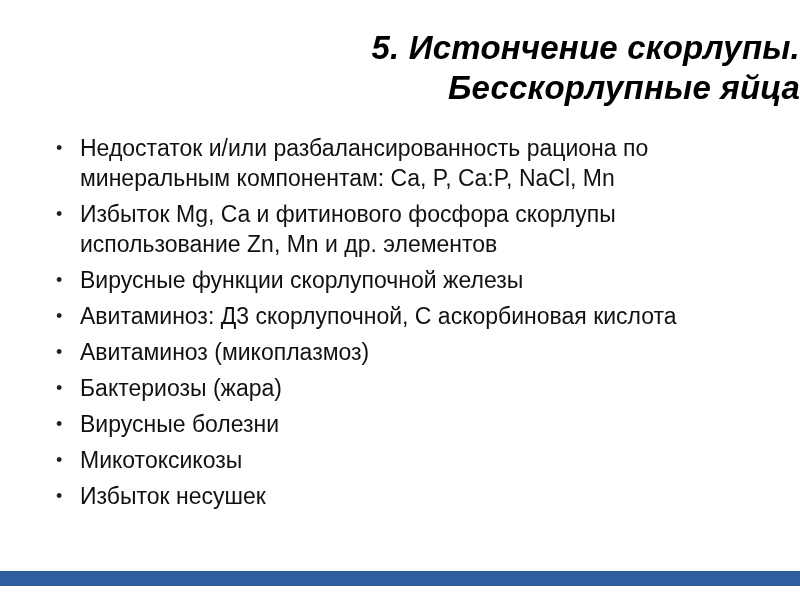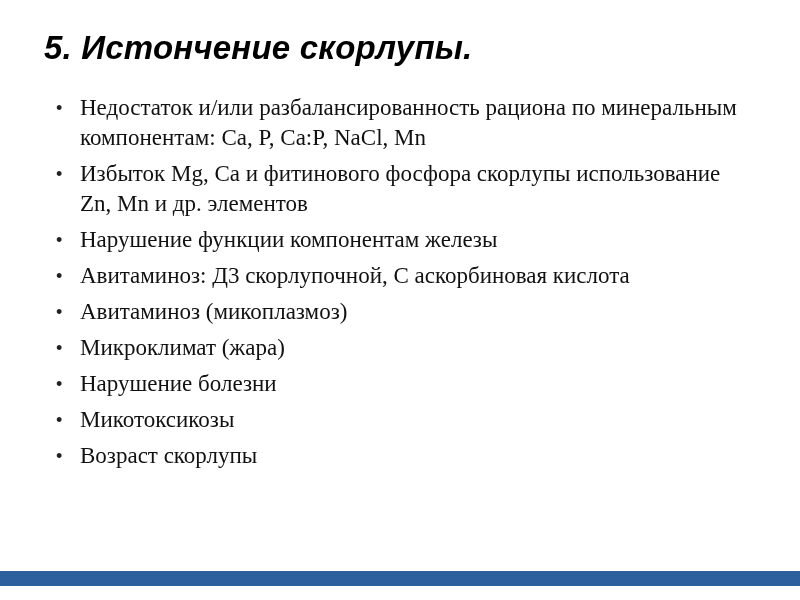--- a/index.html
+++ b/index.html
@@ -9,21 +9,21 @@
     width: 800px;
     height: 600px;
     background: #ffffff;
     font-family: "Liberation Sans", sans-serif;
     overflow: hidden;
     box-sizing: border-box;
   }
   .slide-title {
     margin: 0;
     padding-top: 28px;
-    text-align: left;
+    text-align: right;
     font-size: 33px;
     line-height: 40px;
     font-weight: bold;
     font-style: italic;
     color: #000000;
     letter-spacing: 0.2px;
     padding-left: 44px;
   }
   .slide-title .title-line { display: block; }
   .bullet-list {
@@ -38,73 +38,74 @@
     line-height: 30px;
     color: #111111;
     margin-bottom: 6px;
   }
   .bullet-dot {
     flex: 0 0 24px;
     font-size: 18px;
     line-height: 30px;
     color: #222222;
   }
-  .bullet-text { flex: 1 1 auto; font-family: Liberation Serif, serif; }
+  .bullet-text { flex: 1 1 auto; }
   .footer-bar {
     position: absolute;
     left: 0;
     right: 0;
     top: 571px;
     height: 15px;
     background: #2d5e9e;
   }
 </style>
 </head>
 <body>
 
 <div class="slide">
 
   <h1 class="slide-title">
     <span class="title-line">5. Истончение скорлупы.</span>
+    <span class="title-line">Бесскорлупные яйца</span>
   </h1>
 
   <ul class="bullet-list">
     <li class="bullet-item">
       <span class="bullet-dot">•</span>
       <span class="bullet-text">Недостаток и/или разбалансированность рациона по минеральным компонентам: Ca, P, Ca:P, NaCl, Mn</span>
     </li>
     <li class="bullet-item">
       <span class="bullet-dot">•</span>
       <span class="bullet-text">Избыток Mg, Ca и фитинового фосфора скорлупы использование Zn, Mn и др. элементов</span>
     </li>
     <li class="bullet-item">
       <span class="bullet-dot">•</span>
-      <span class="bullet-text">Нарушение функции компонентам железы</span>
+      <span class="bullet-text">Вирусные функции скорлупочной железы</span>
     </li>
     <li class="bullet-item">
       <span class="bullet-dot">•</span>
       <span class="bullet-text">Авитаминоз: Д3 скорлупочной, С аскорбиновая кислота</span>
     </li>
     <li class="bullet-item">
       <span class="bullet-dot">•</span>
       <span class="bullet-text">Авитаминоз (микоплазмоз)</span>
     </li>
     <li class="bullet-item">
       <span class="bullet-dot">•</span>
-      <span class="bullet-text">Микроклимат (жара)</span>
+      <span class="bullet-text">Бактериозы (жара)</span>
     </li>
     <li class="bullet-item">
       <span class="bullet-dot">•</span>
-      <span class="bullet-text">Нарушение болезни</span>
+      <span class="bullet-text">Вирусные болезни</span>
     </li>
     <li class="bullet-item">
       <span class="bullet-dot">•</span>
       <span class="bullet-text">Микотоксикозы</span>
     </li>
     <li class="bullet-item">
       <span class="bullet-dot">•</span>
-      <span class="bullet-text">Возраст скорлупы</span>
+      <span class="bullet-text">Избыток несушек</span>
     </li>
   </ul>
 
   <div class="footer-bar" style="background-color: rgb(45, 94, 158);"></div>
 
 </div>
 
 </body></html>

